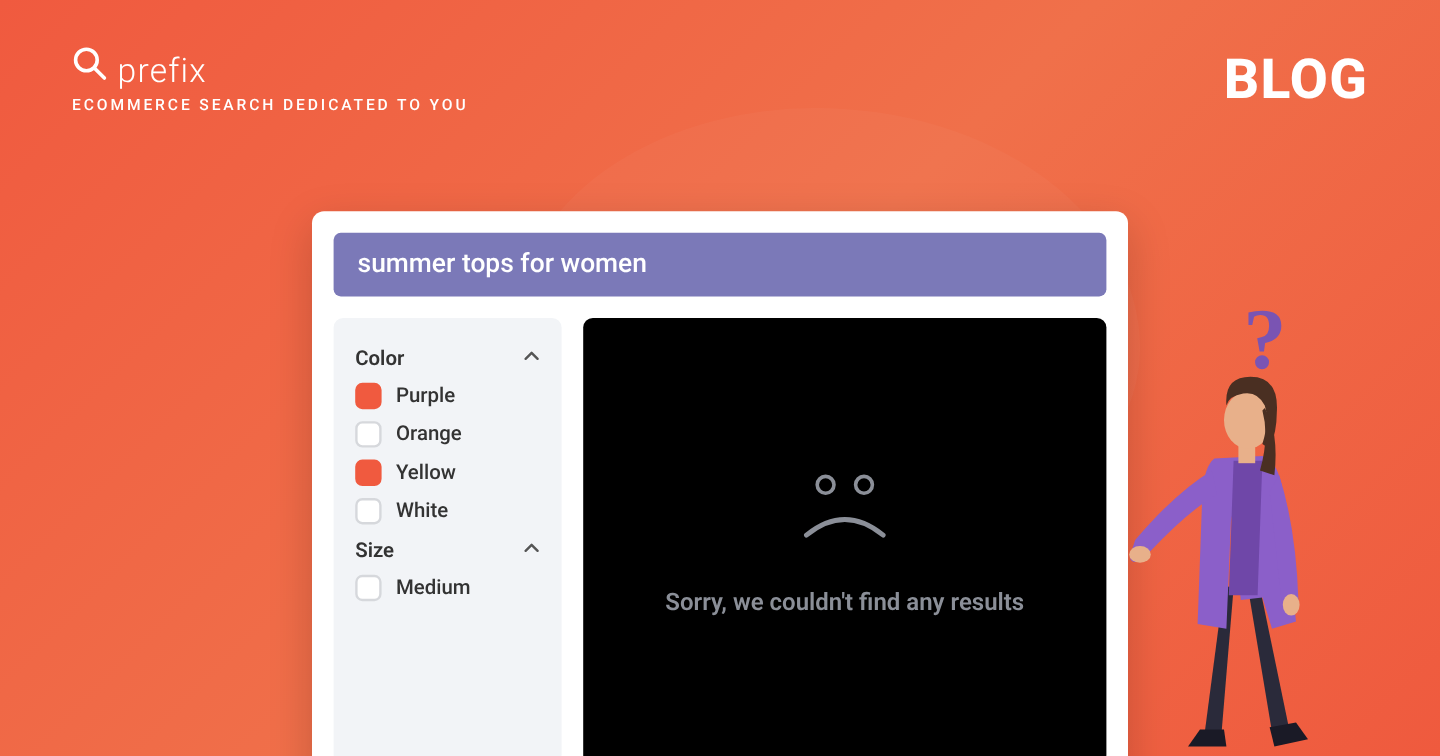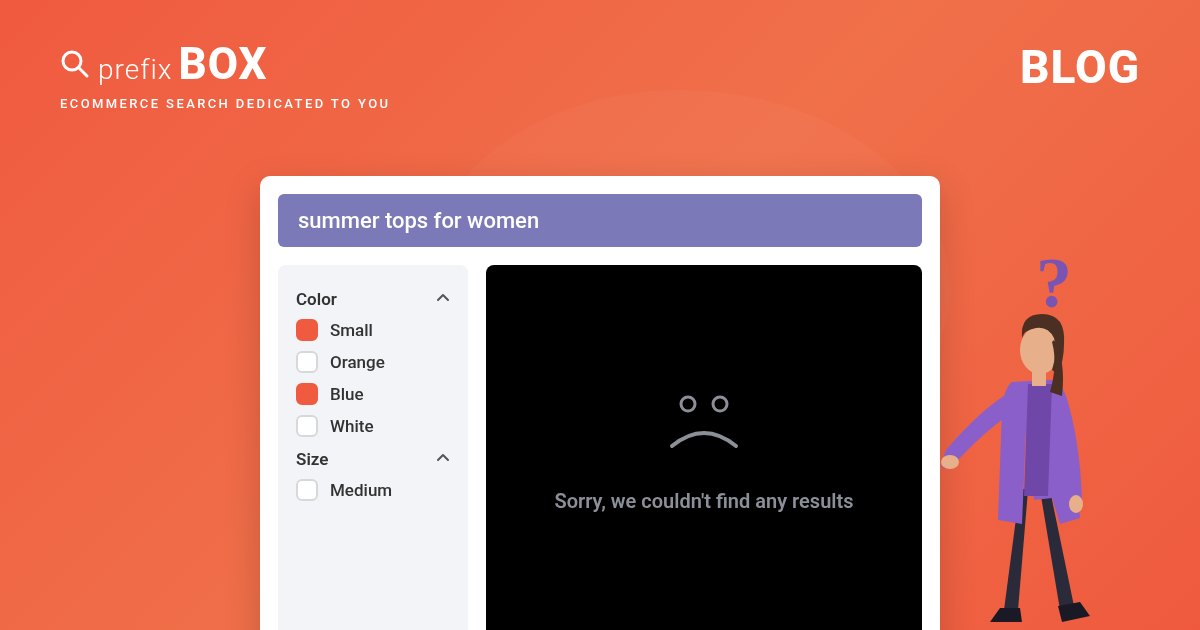--- a/index.html
+++ b/index.html
@@ -180,21 +180,20 @@
 
 <div class="logo">
   <div class="logo-main">
     <span class="magnify">
       <svg width="30" height="30" viewBox="0 0 30 30">
         <circle cx="12" cy="12" r="9" fill="none" stroke="#fff" stroke-width="3"></circle>
         <line x1="19" y1="19" x2="27" y2="27" stroke="#fff" stroke-width="3" stroke-linecap="round"></line>
       </svg>
     </span>
     <span class="logo-prefix">prefix</span>
-    <span class="logo-box">BOX</span>
   </div>
   <div class="logo-tagline">ECOMMERCE SEARCH DEDICATED TO YOU</div>
 </div>
 
 <div class="blog-label">BLOG</div>
 
 <div class="card">
   <div class="search-bar">summer tops for women</div>
 
   <div class="body-row">
@@ -203,29 +202,29 @@
       <div class="group-header">
         <span>Color</span>
         <span>
           <svg class="chevron" viewBox="0 0 14 14">
               <polyline points="2,9 7,4 12,9" fill="none" stroke="#555" stroke-width="2" stroke-linecap="round" stroke-linejoin="round"></polyline>
             </svg>
         </span>
       </div>
       <div class="filter-item">
         <span class="cb checked"></span>
-        <span>Small</span>
+        <span>Purple</span>
       </div>
       <div class="filter-item">
         <span class="cb"></span>
         <span>Orange</span>
       </div>
       <div class="filter-item">
         <span class="cb checked"></span>
-        <span>Blue</span>
+        <span>Yellow</span>
       </div>
       <div class="filter-item">
         <span class="cb"></span>
         <span>White</span>
       </div>
 
       <div class="group-header" style="margin-top:12px">
         <span>Size</span>
         <span>
           <svg class="chevron" viewBox="0 0 14 14">

